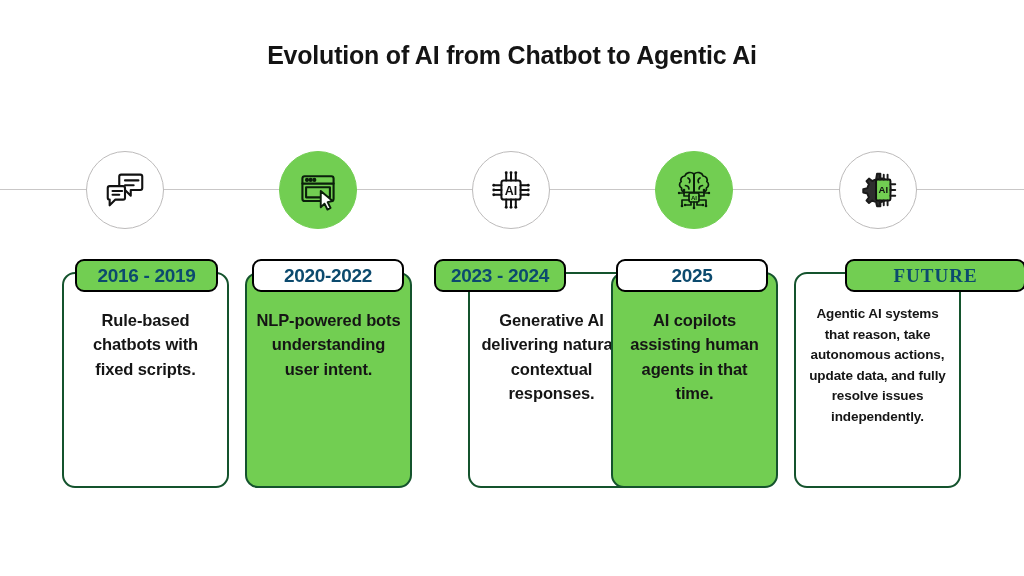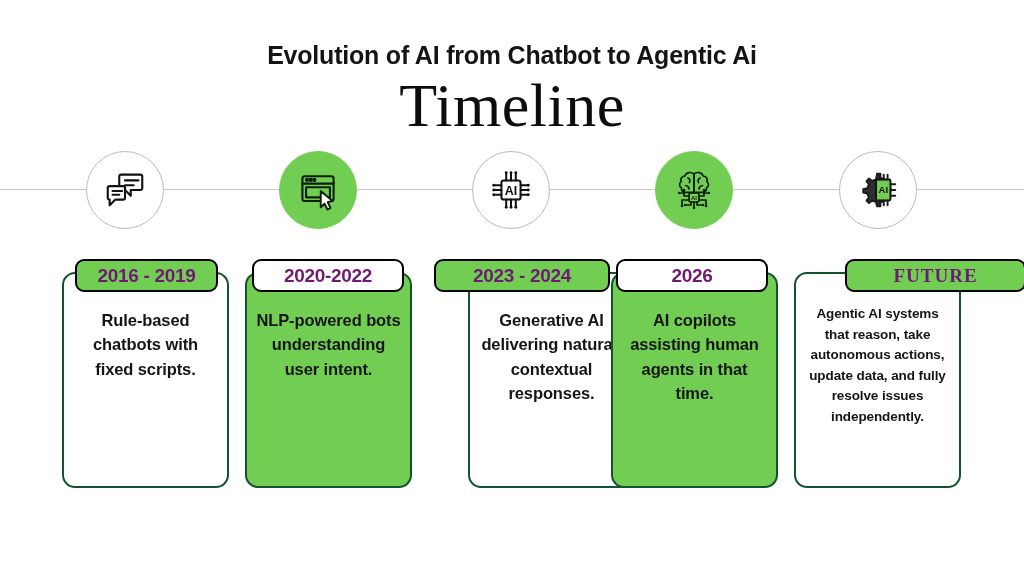--- a/index.html
+++ b/index.html
@@ -113,39 +113,38 @@
     top: 259px;
     height: 33px;
     box-sizing: border-box;
     border: 2.5px solid #000000;
     border-radius: 9px;
     display: flex;
     align-items: center;
     justify-content: center;
     font-size: 19px;
     font-weight: bold;
-    color: #701a75;
+    color: #0c4a6e;
     letter-spacing: -0.3px;
     z-index: 5;
   }
   .badge.green { background: #72ce52; }
   .badge.white { background: #ffffff; }
   .badge.serif {
     font-family: "Liberation Serif", serif;
     font-weight: bold;
     letter-spacing: 1px;
     font-size: 19px;
   }
 </style>
 </head>
 <body>
 
 <div class="title-block">
   <div class="main-title">Evolution of AI from Chatbot to Agentic Ai</div>
-  <div class="sub-title">Timeline</div>
 </div>
 
 <div class="axis"></div>
 
 <div class="node white" style="left:86px;">
   <span>
     <svg width="46" height="46" viewBox="0 0 48 48" fill="none" stroke="#111" stroke-width="2.2" stroke-linejoin="round" stroke-linecap="round">
       <path d="M20 8 h20 a2 2 0 0 1 2 2 v12 a2 2 0 0 1 -2 2 h-10 l0 6 l-6 -6 h-4 a2 2 0 0 1 -2 -2 v-12 a2 2 0 0 1 2 -2 z" fill="#fff"></path>
       <line x1="24" y1="14" x2="38" y2="14"></line>
       <line x1="24" y1="19" x2="33" y2="19"></line>
@@ -267,15 +266,15 @@
 </div>
 <div class="card green" style="left:611px;">
   <div class="card-body">AI copilots assisting human agents in that time.</div>
 </div>
 <div class="card" style="left:794px;">
   <div class="card-body small">Agentic AI systems that reason, take autonomous actions, update data, and fully resolve issues independently.</div>
 </div>
 
 <div class="badge green" style="left:75px;width:143px;">2016 - 2019</div>
 <div class="badge white" style="left:252px;width:152px;">2020-2022</div>
-<div class="badge green" style="left:434px;width:176px;">2023 - 2024</div>
-<div class="badge white" style="left:616px;width:152px;">2026</div>
+<div class="badge green" style="left:434px;width:132px;">2023 - 2024</div>
+<div class="badge white" style="left:616px;width:152px;">2025</div>
 <div class="badge green serif" style="left:832px;width:181px;margin-left:13px;">FUTURE</div>
 
 </body></html>

